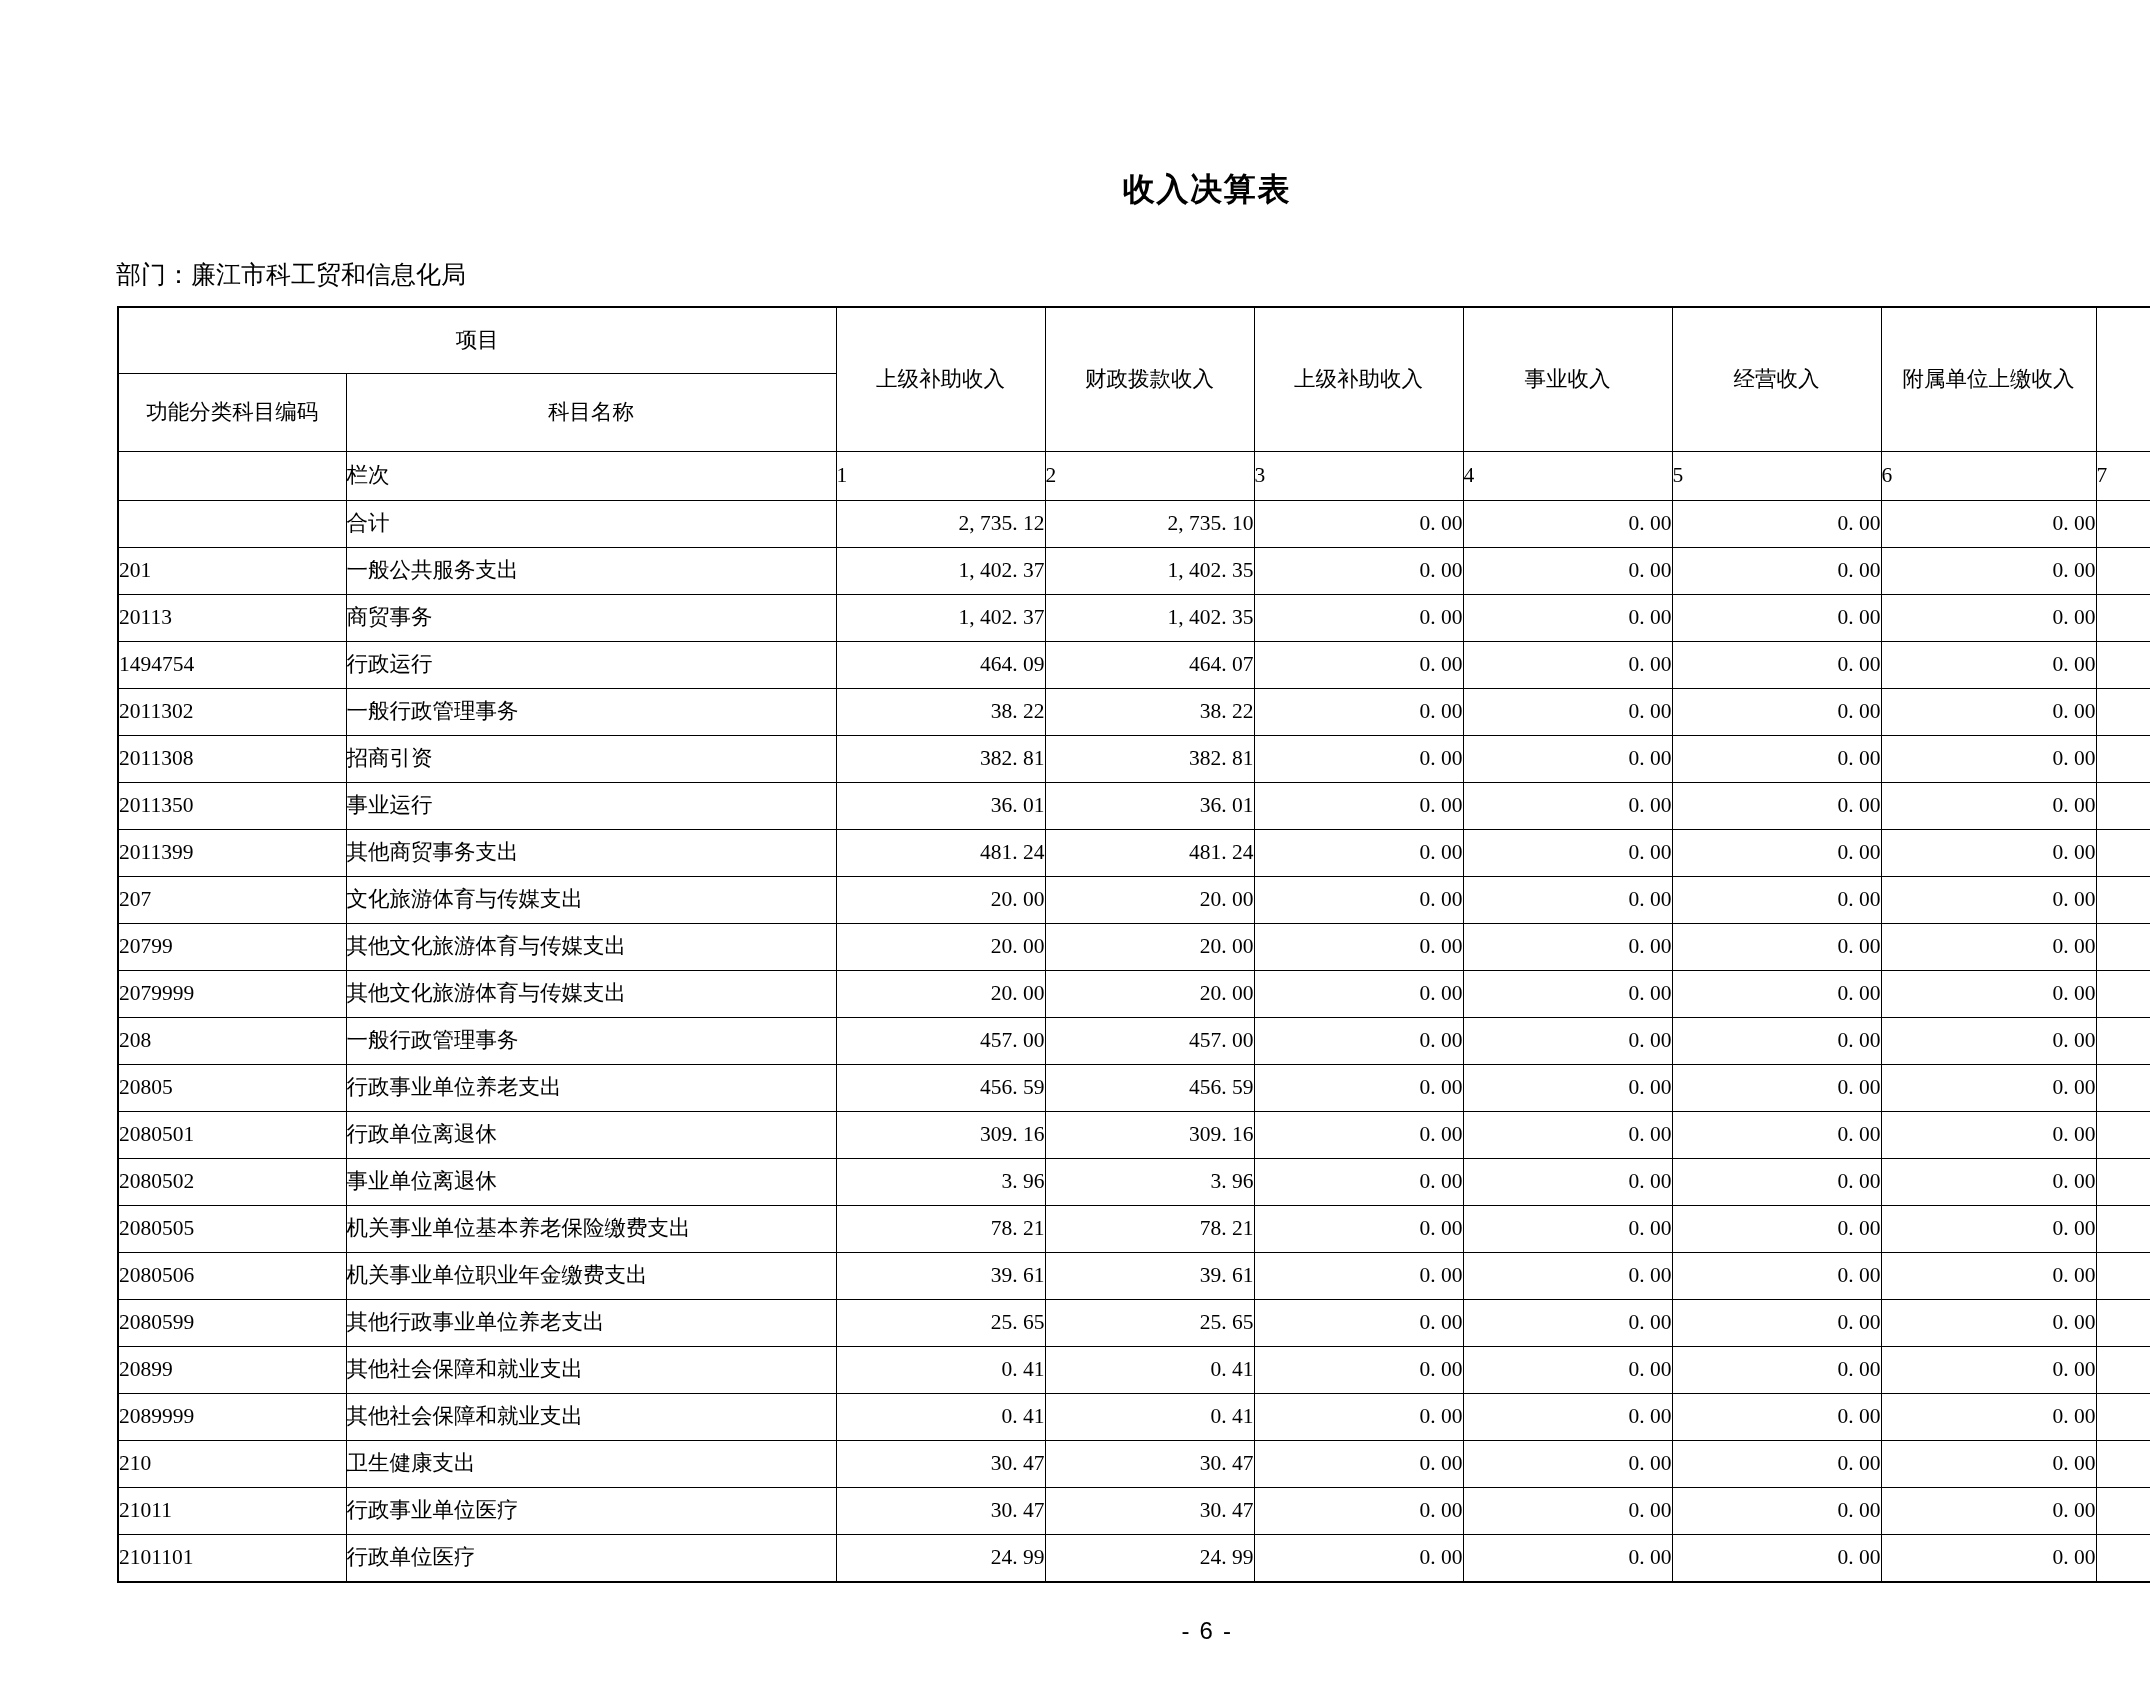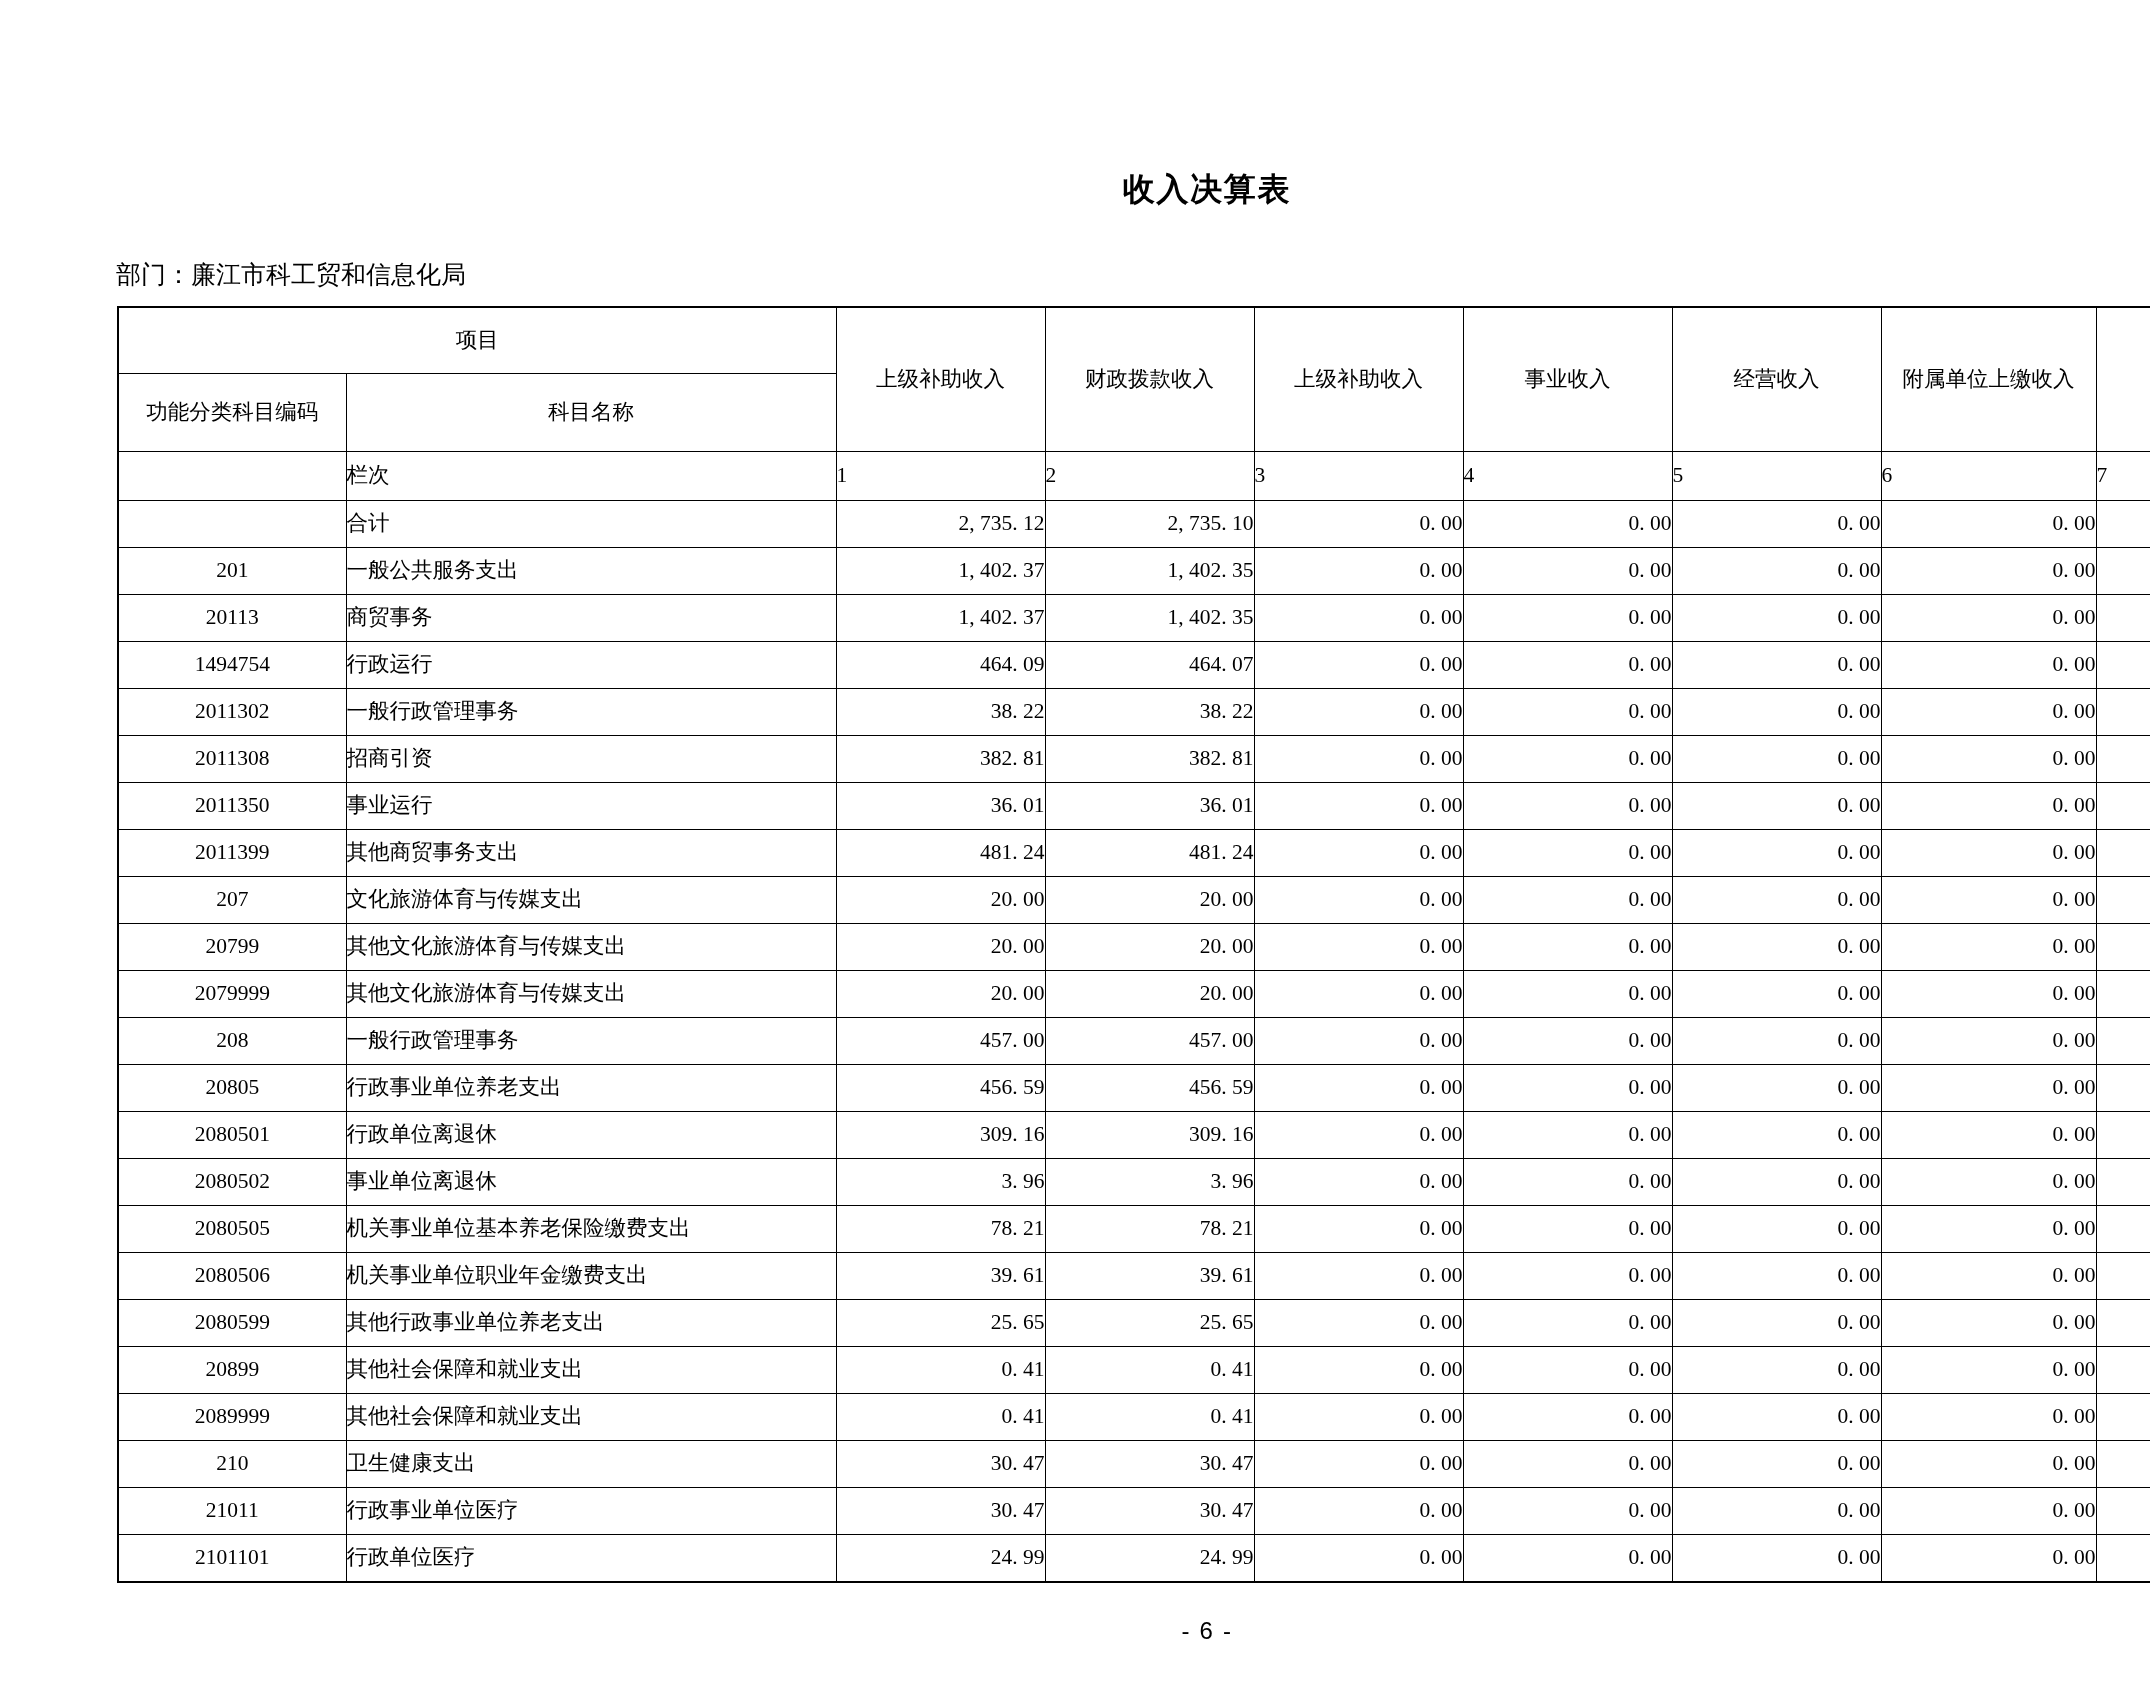--- a/index.html
+++ b/index.html
@@ -77,21 +77,21 @@
   .c-num    { width: 209px; }
   .c-num-w  { width: 215px; }
 
   th.cell-center, td.cell-center { }
   td.cell-num {
     text-align: right;
     padding-right: 12px;
     white-space: nowrap;
   }
   td.cell-code {
-    text-align: center;
+    text-align: left;
     padding-left: 11.2px;
     white-space: nowrap;
   }
   td.cell-name {
     text-align: left;
     padding-left: 46px;
     white-space: nowrap;
   }
   .h-tall { height: 65px; }
   .h-sub  { height: 77px; }

